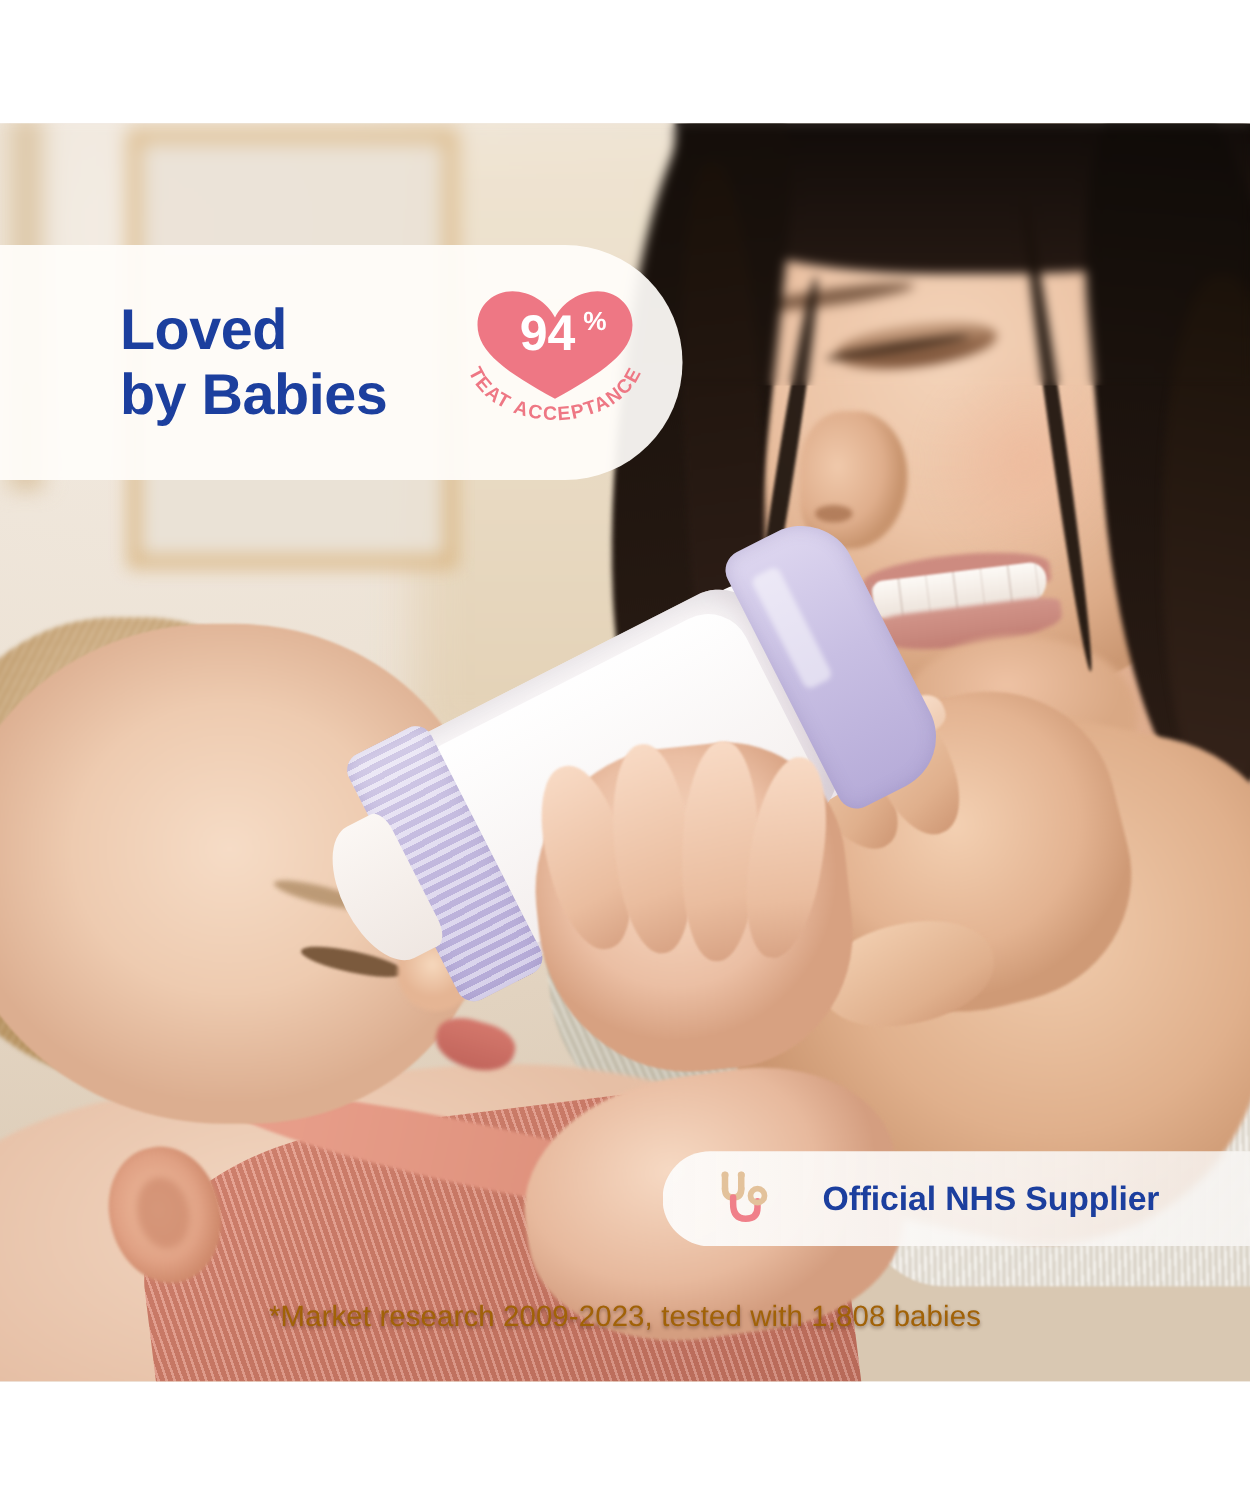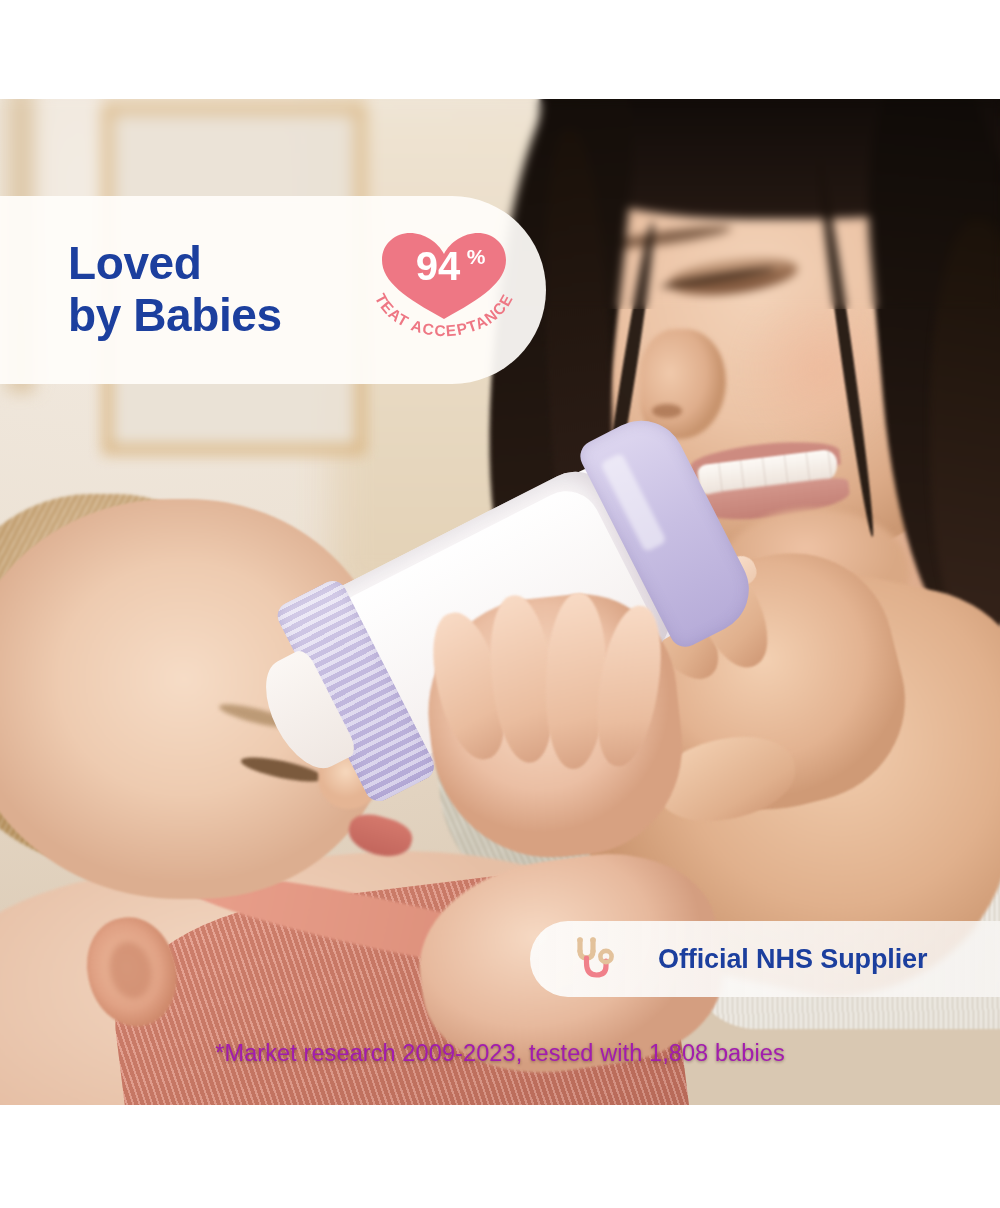--- a/index.html
+++ b/index.html
@@ -372,21 +372,21 @@
 
   
   .loved-panel{
     position:absolute;left:0;top:196px;width:546px;height:188px;
     background:rgba(255,253,250,.93);
     border-radius:0 96px 96px 0;
     backdrop-filter:blur(3px);
     display:flex;align-items:center;
   }
   .loved-text{
-    margin-left:68px;
+    margin-left:96px;
     color:#1c3f9e;
     font-size:46px;
     line-height:1.12;
     font-weight:700;
     letter-spacing:-.4px;
     white-space:pre-line;
   }
   .heart-badge{
     position:absolute;left:356px;top:224px;width:176px;height:118px;
   }
@@ -407,21 +407,21 @@
     font-size:27px;
     font-weight:700;
     letter-spacing:-.1px;
     white-space:nowrap;
   }
 
   
   .footnote{
     position:absolute;left:0;top:1040px;width:1000px;
     text-align:center;
-    color:#a21caf;
+    color:#a16207;
     font-size:23.5px;
     letter-spacing:.1px;
     text-shadow:0 1px 3px rgba(60,30,20,.45);
   }
 </style>
 </head>
 <body>
 
 <div class="stage">
 

